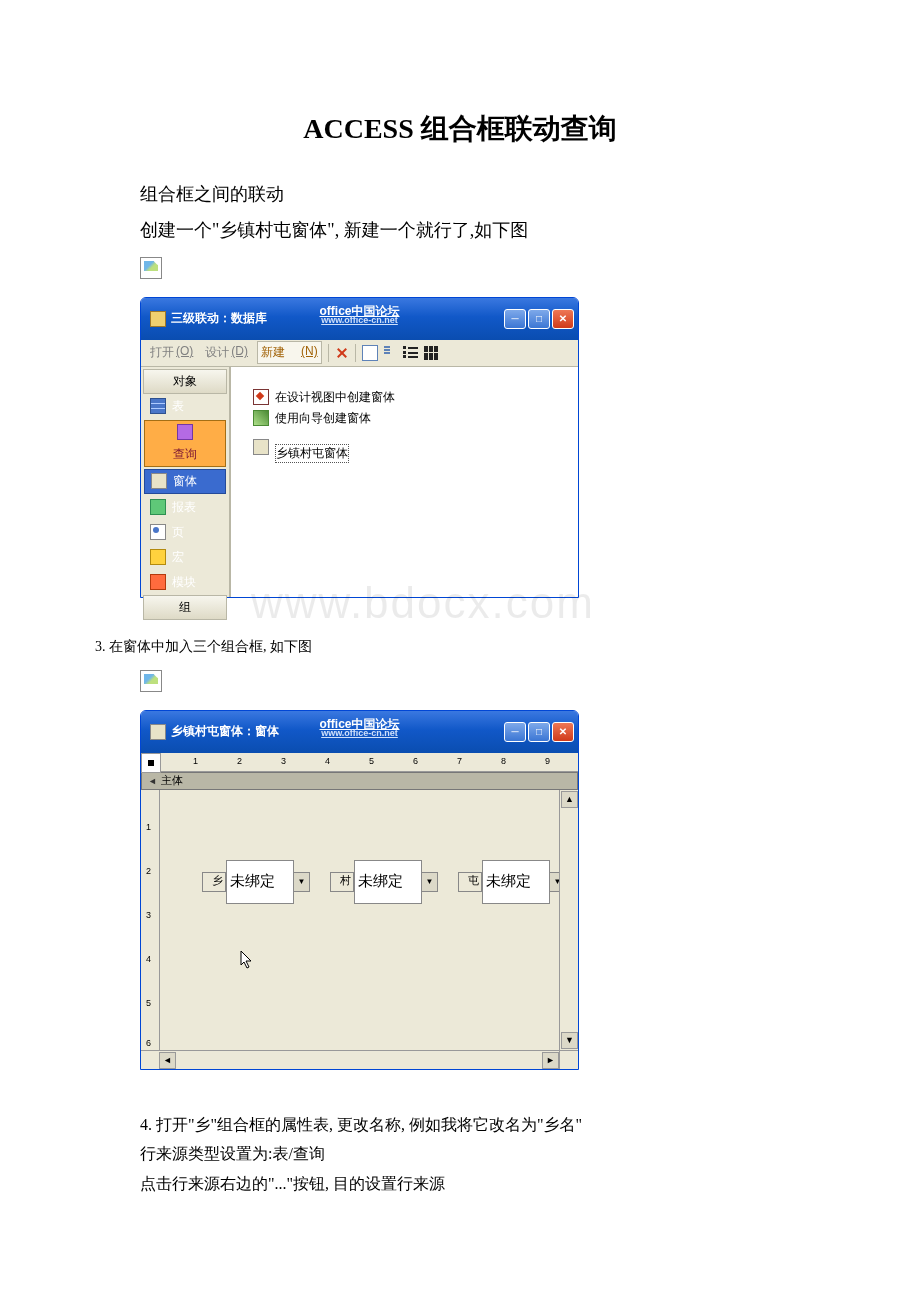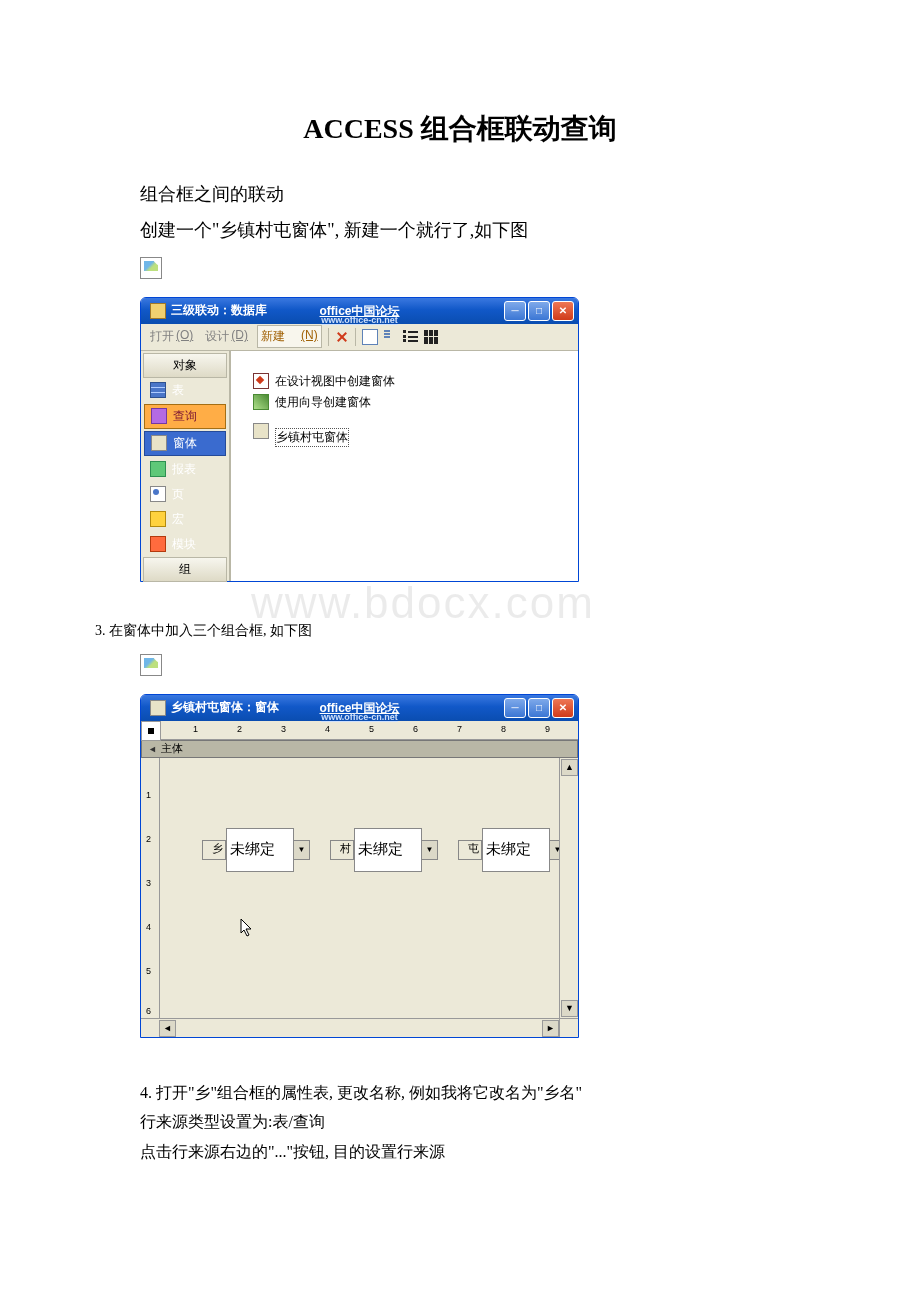--- a/index.html
+++ b/index.html
@@ -70,21 +70,21 @@
     box-shadow: 0 0 0 1px #9bb7e8 inset;
   }
   .titlebar {
     height: 18px;
     background: linear-gradient(#3a78e0,#1158c8 45%,#0a4db0);
     border-radius: 5px 5px 0 0;
     display: flex;
     align-items: center;
     color: #fff;
     font-weight: bold;
-    padding: 4px 4px;
+    padding: 12px 4px;
     position:relative;
   }
   .titlebar .sysicon {
     width:14px;height:14px;margin:0 5px;background:#f0d070;border:1px solid #a07828;display:inline-block;
   }
   .titlebar .title-text { font-size:12px;font-weight:bold; }
   .titlebar .forum-link {
     position:absolute;left:50%;transform:translateX(-50%);
     color:#fff;text-decoration:underline;font-size:12px;cursor:pointer;
     top:5px;
@@ -134,21 +134,21 @@
     width:84px;border-right:1px solid #b9b7a6;display:flex;flex-direction:column;padding:2px;
   }
   .obj-header,.grp-header{
     background:linear-gradient(#f7f6ee,#dedac6);
     border:1px solid #b9b7a6;text-align:center;padding:3px 0;font-size:12px;
   }
   .obj-item{
     display:flex;align-items:center;gap:6px;padding:3px 6px;margin:1px;
     color:#fff;font-size:12px;cursor:pointer;
   }
-  .obj-item.sel{background:#ffad46;border:1px solid #a46e14;color:#7a1434;}
+  .obj-item.sel{background:#ffad46;border:1px solid #a46e14;color:#7a1434;flex-direction:column;}
   .obj-icon{width:14px;height:14px;display:inline-block;}
   .oi-table{background:#4a76c8;border:1px solid #2e518f;display:grid;grid-template-rows:1fr 1fr 1fr;}
   .oi-table i{border-bottom:1px solid #aecbff;}
   .oi-query{background:#b46ae4;border:1px solid #7438a4;}
   .oi-form{background:#e8e3c8;border:1px solid #888;}
   .oi-report{background:#5fc878;border:1px solid #2e8f51;}
   .oi-page{background:#fff;border:1px solid #888;position:relative;}
   .oi-page::after{content:"";position:absolute;left:2px;top:2px;width:6px;height:6px;border-radius:50%;background:#4a76c8;}
   .oi-macro{background:#ffd23e;border:1px solid #b38a0e;}
   .oi-module{background:#ff6b3e;border:1px solid #b33a0e;}

